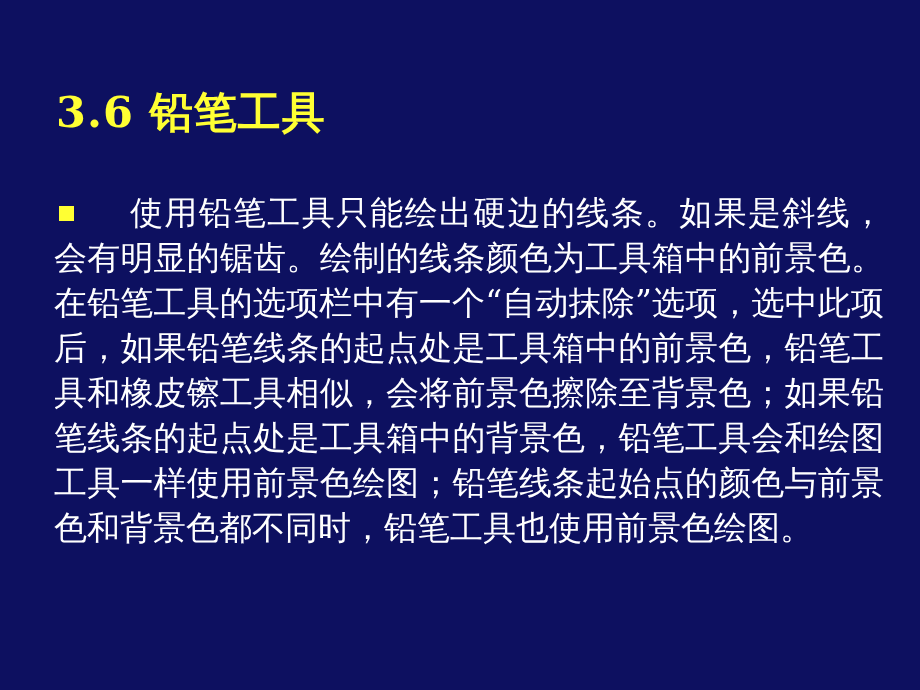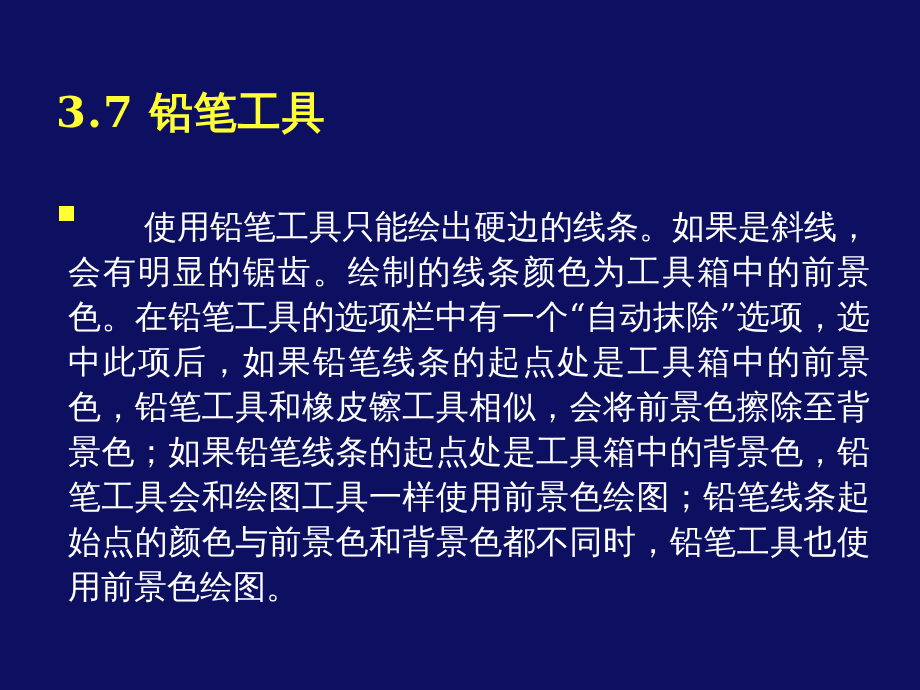--- a/index.html
+++ b/index.html
@@ -47,28 +47,28 @@
     background: #ffff33;
   }
   .body-text {
     color: #ffffff;
     font-family: "DejaVu Serif", serif;
     font-size: 33px;
     line-height: 45px;
     text-align: justify;
     text-indent: 76px;
     letter-spacing: 0px;
-    margin: 14px;
+    margin: 0;
   }
 </style>
 </head>
 <body>
 
 <div class="slide">
 
-  <div class="slide-title">3.7 铅笔工具</div>
+  <div class="slide-title">3.6 铅笔工具</div>
 
   <div class="body-block">
     <span class="bullet-marker"></span>
     <p class="body-text">使用铅笔工具只能绘出硬边的线条。如果是斜线，会有明显的锯齿。绘制的线条颜色为工具箱中的前景色。在铅笔工具的选项栏中有一个“自动抹除”选项，选中此项后，如果铅笔线条的起点处是工具箱中的前景色，铅笔工具和橡皮镲工具相似，会将前景色擦除至背景色；如果铅笔线条的起点处是工具箱中的背景色，铅笔工具会和绘图工具一样使用前景色绘图；铅笔线条起始点的颜色与前景色和背景色都不同时，铅笔工具也使用前景色绘图。</p>
   </div>
 
 </div>
 
 </body></html>

